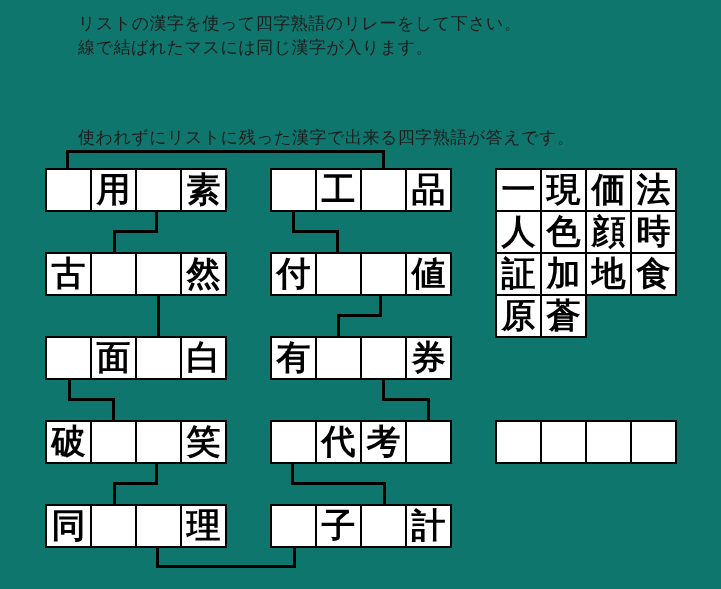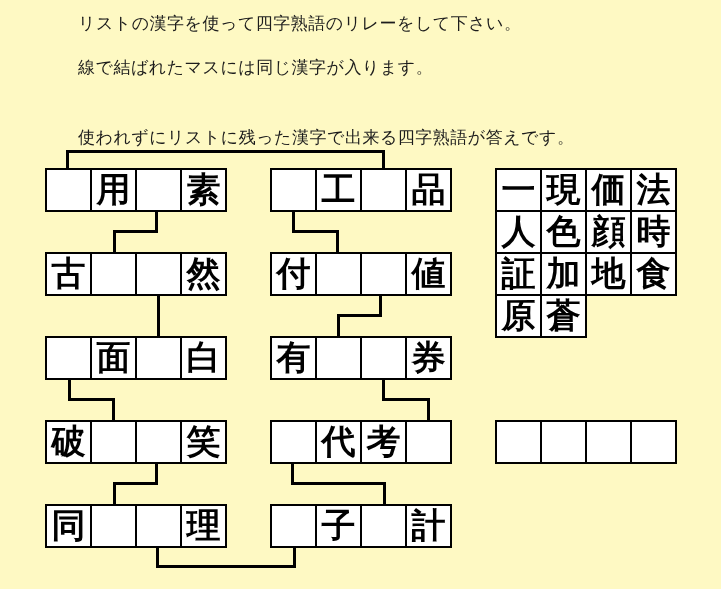--- a/index.html
+++ b/index.html
@@ -1,17 +1,17 @@
 <!DOCTYPE html>
 <html><head>
 <meta charset="utf-8">
 <style>
   html,body { margin:0; padding:0; background:#ffffff; }
   #canvas {
-    position:relative; width:721px; height:589px; background:#fef9c3;
+    position:relative; width:721px; height:589px; background:#0f766e;
     font-family:"Liberation Serif","DejaVu Serif",serif; overflow:hidden;
   }
   .instruction {
     position:absolute; left:78px; color:#1c1c1c; font-size:17px;
     letter-spacing:0.5px; white-space:nowrap;
   }
   .grid-row { position:absolute; display:flex; left:0; }
   .list-row  { display:flex; }
   .cell {
     width:47px; height:44px; box-sizing:border-box;
@@ -23,21 +23,21 @@
   .list-row + .list-row { margin-top:-2px; }
   .abs { position:absolute; }
   .connector-segment { position:absolute; background:#000000; }
 </style>
 </head>
 <body>
 
 <div id="canvas">
 
   <div class="instruction" style="top:12px;">リストの漢字を使って四字熟語のリレーをして下さい。</div>
-  <div class="instruction" style="top:56px;">線で結ばれたマスには同じ漢字が入ります。</div>
+  <div class="instruction" style="top:36px;">線で結ばれたマスには同じ漢字が入ります。</div>
   <div class="instruction" style="top:92px;margin-top:34px;">使われずにリストに残った漢字で出来る四字熟語が答えです。</div>
 
   <div id="left-column" class="abs" style="left:45px;  top:0;">
       <div class="grid-row" style="top: 168px;">
         <div class="cell"></div>
         <div class="cell">用</div>
         <div class="cell"></div>
         <div class="cell">素</div>
       </div>
       <div class="grid-row" style="top: 252px;">

